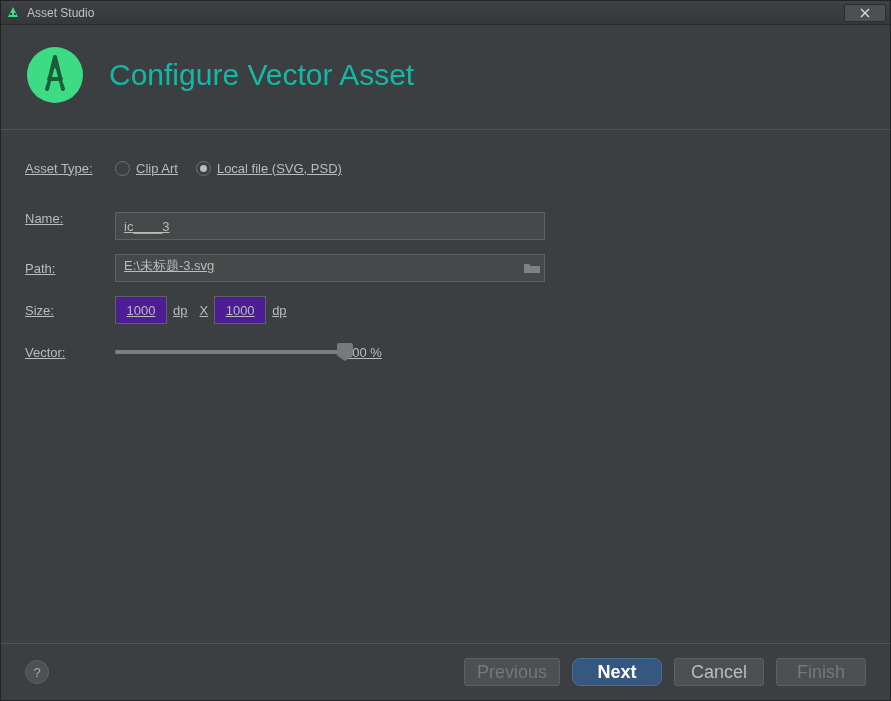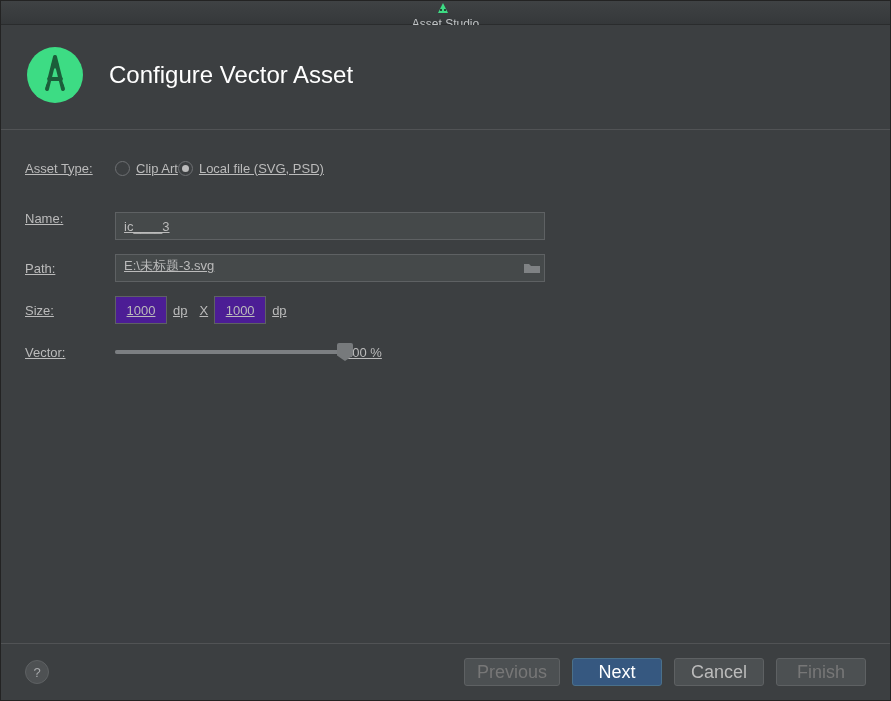--- a/index.html
+++ b/index.html
@@ -19,21 +19,20 @@
       display: flex;
       flex-direction: column;
     }
     .titlebar {
       height: 24px;
       background: linear-gradient(#3f4244, #35383a);
       border-bottom: 1px solid #2a2c2d;
       display: flex;
       align-items: center;
       padding: 0 4px;
-      flex-direction: column;
     }
     .titlebar .app-icon {
       width: 16px; height: 16px;
       margin-right: 6px;
     }
     .titlebar .title {
       color: #bfc2c4;
       font-size: 12px;
       flex: 1;
     }
@@ -59,22 +58,22 @@
     .header {
       display: flex;
       align-items: center;
       gap: 24px;
       margin-bottom: 12px;
     }
     .header-icon {
       width: 60px; height: 60px;
     }
     .header-title {
-      color: #ffffff;
-      font-size: 24px;
+      color: #14b8a6;
+      font-size: 30px;
       font-weight: 400;
     }
     .divider {
       height: 1px;
       background: #515355;
       margin: 12px -24px 24px -24px;
     }
     .form-area {
       display: flex;
       gap: 40px;
@@ -89,20 +88,21 @@
       margin-bottom: 14px;
       min-height: 28px;
       text-decoration: underline;
     }
     .row-label {
       width: 90px;
       color: #bbbbbb;
     }
     .radio-group {
       display: flex;
+      gap: 18px;
       align-items: flex-start;
     }
     .radio {
       display: flex;
       align-items: center;
       gap: 6px;
       cursor: pointer;
     }
     .radio-circle {
       width: 15px; height: 15px;
@@ -262,21 +262,22 @@
       padding: 0 12px;
     }
     .btn:disabled {
       color: #777;
       cursor: default;
     }
     .btn.primary {
       background: #365880;
       border-color: #4a708b;
       color: #ffffff;
-      font-weight: normal;
+      font-weight: bold;
+      border-radius: 8px;
     }
   </style>
 </head>
 <body>
 
 <div class="window">
 
   <div class="titlebar">
     <span class="app-icon">
       <svg viewBox="0 0 16 16">

